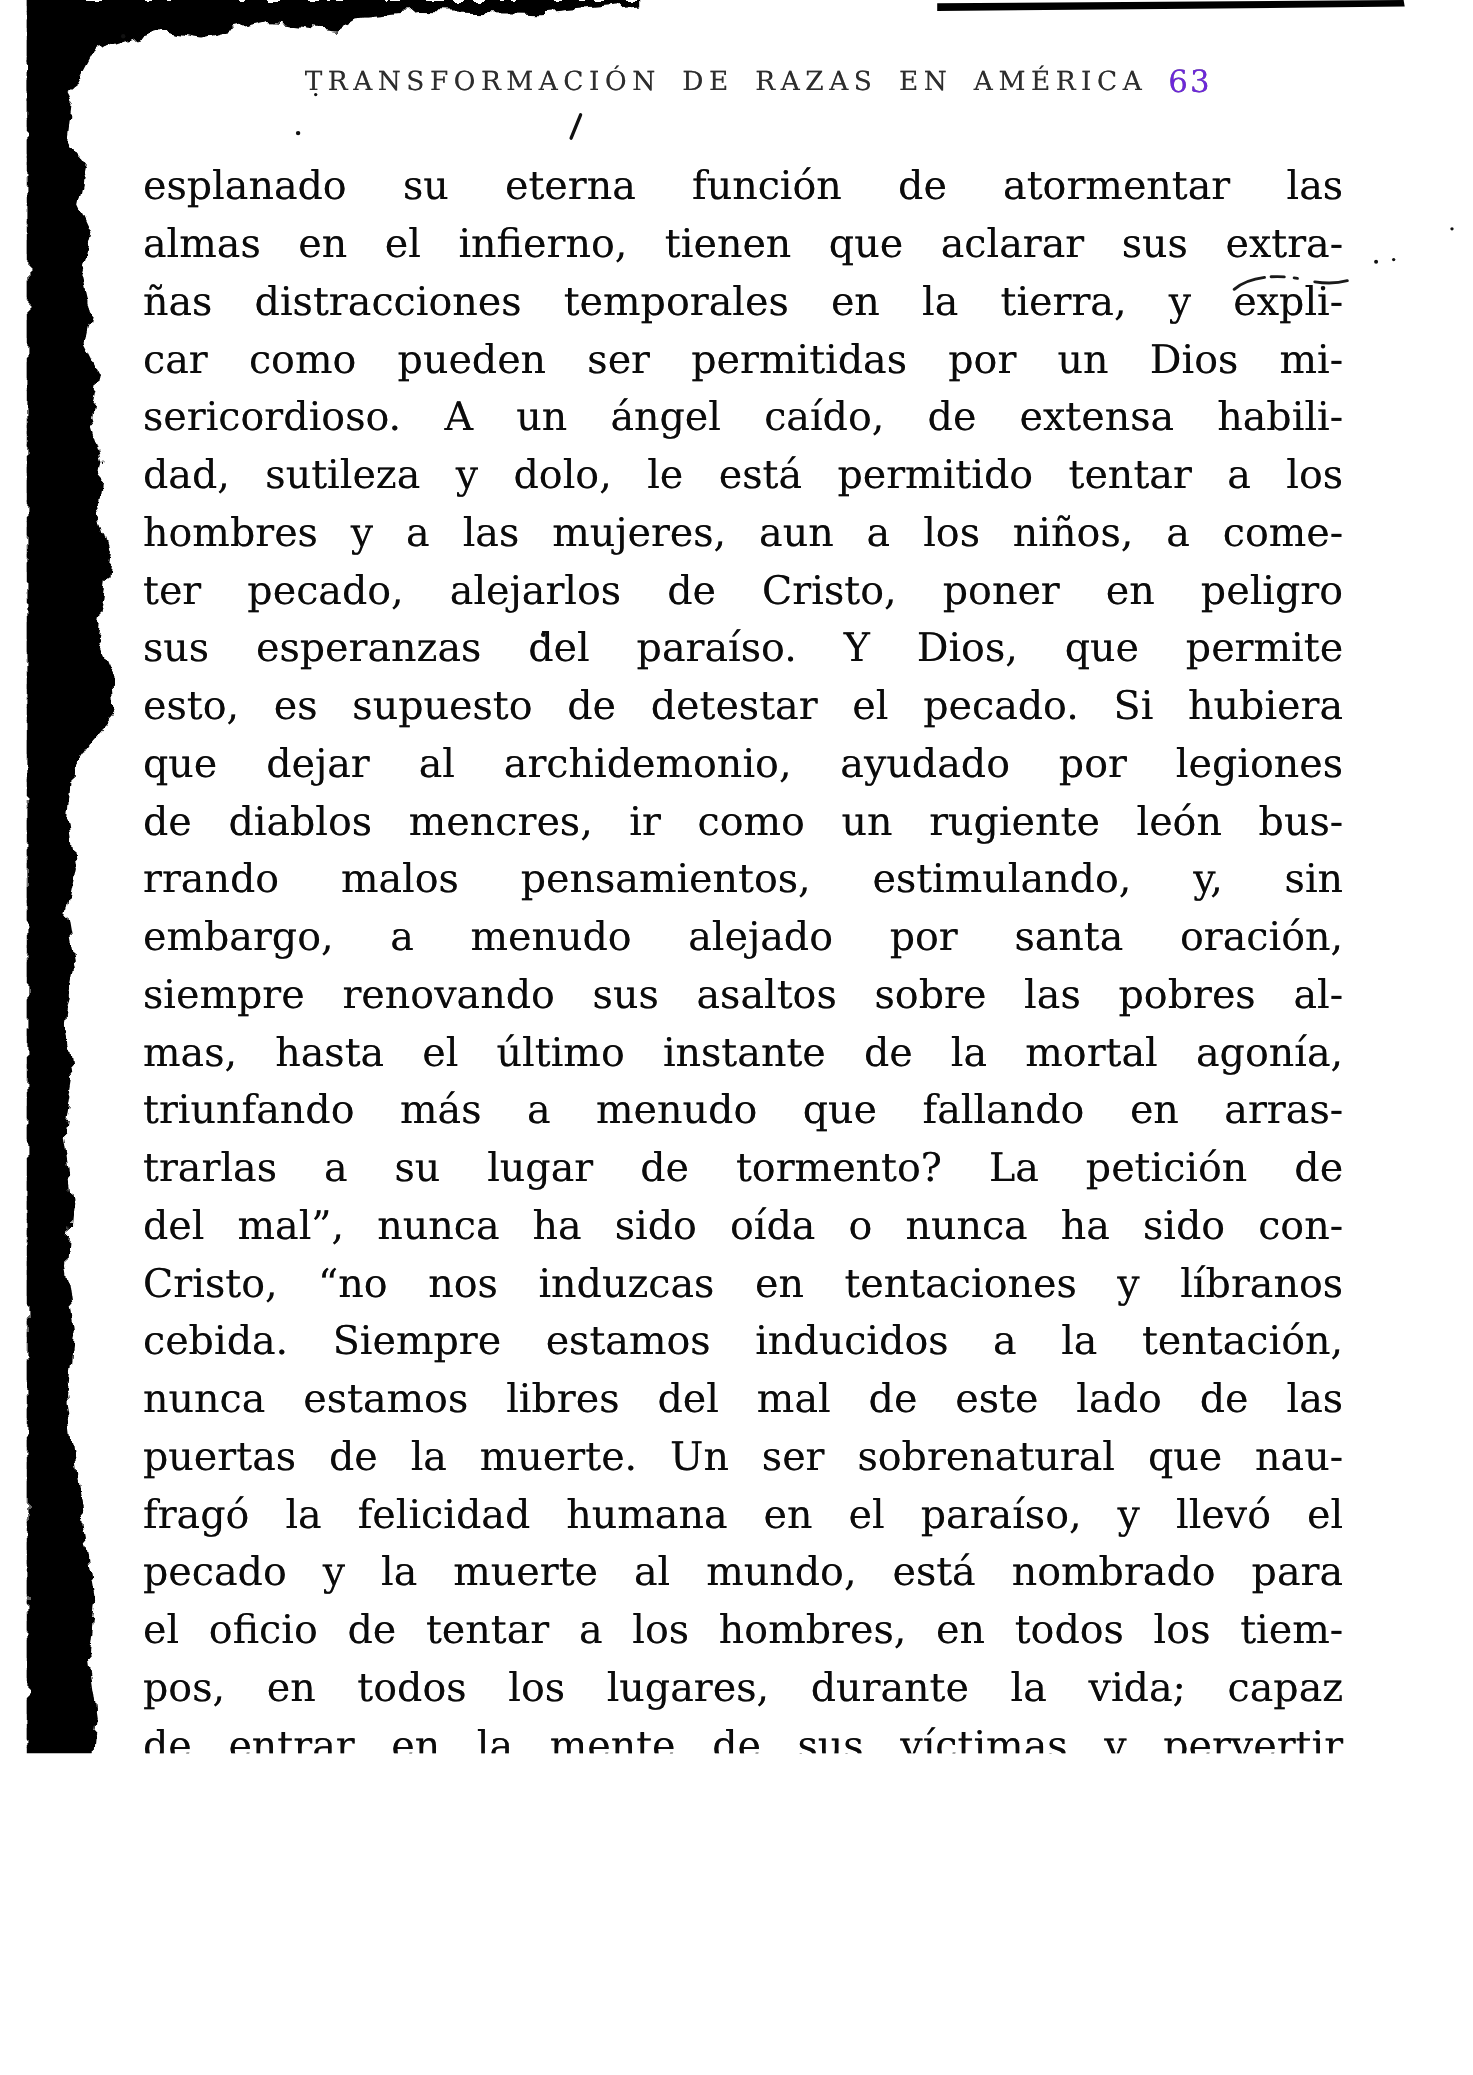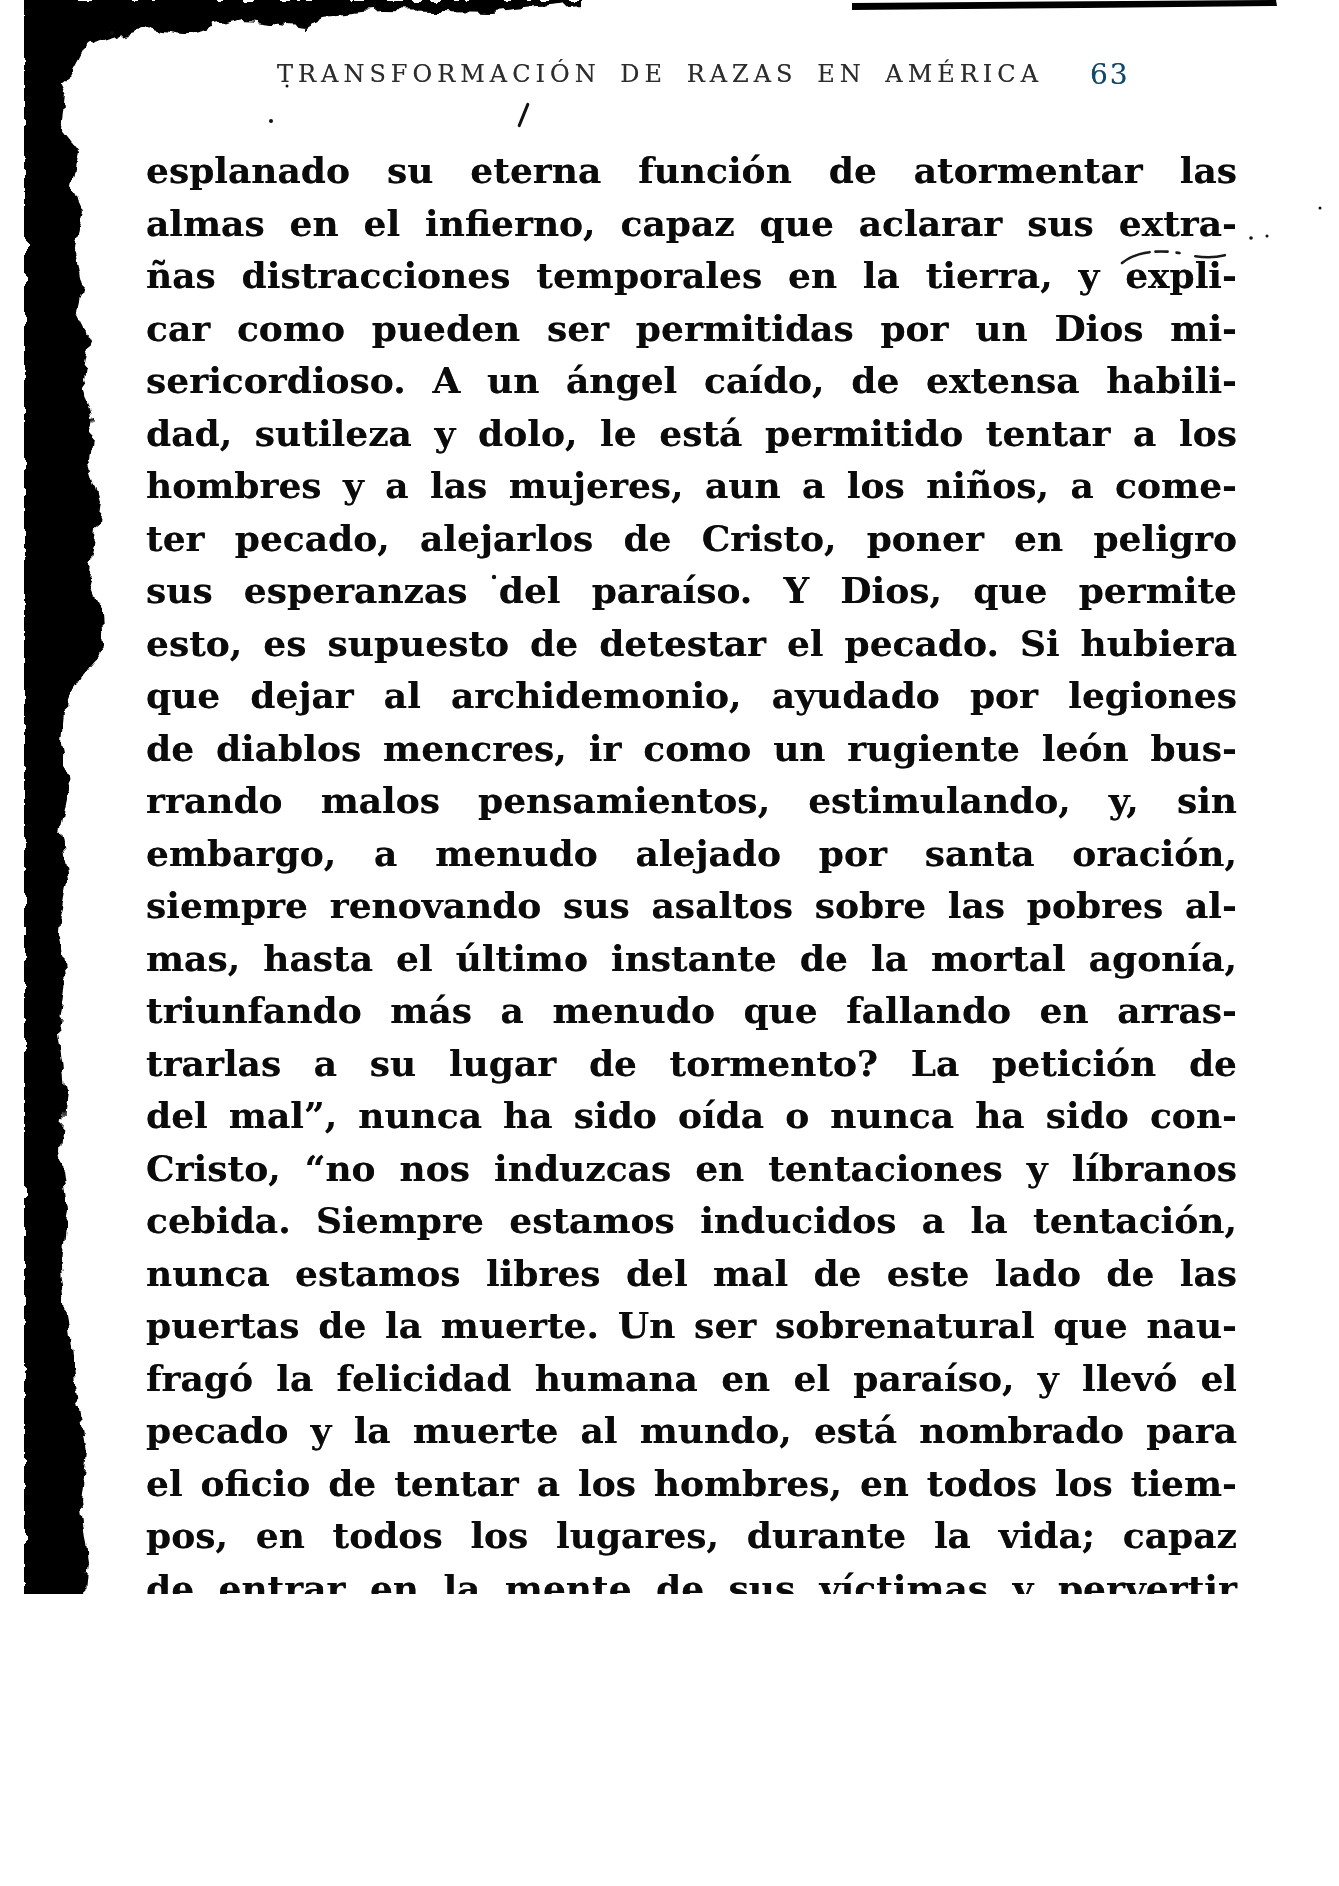--- a/index.html
+++ b/index.html
@@ -34,43 +34,42 @@
     letter-spacing: 5px;
     word-spacing: 7px;
     color: #2d2d2d;
     text-align: justify;
     text-align-last: justify;
     white-space: nowrap;
     text-shadow: 0 0 0.6px rgba(40,40,40,0.6);
   }
   .page-number {
     position: absolute;
-    left: 1066px;
+    left: 1038px;
     top: 58px;
     font-size: 28px;
     letter-spacing: 2px;
-    color: #0c4a6e;
+    color: #6d28d9;
     text-shadow: 0 0 0.6px rgba(40,40,40,0.6);
   }
   .stray-slash {
     position: absolute;
     left: 498px;
     top: 102px;
     width: 3px;
     height: 26px;
     background: #111111;
     transform: rotate(22deg);
     border-radius: 2px;
   }
   .body-text {
     position: absolute;
-    left: 122px;
+    left: 106px;
     top: 144px;
     width: 1091px;
-    font-weight: bold;
   }
   .line {
     font-size: 36px;
     line-height: 52.5px;
     text-align: justify;
     text-align-last: justify;
     word-spacing: 4px;
     white-space: normal;
     text-shadow: 0 0 0.55px rgba(0,0,0,0.55);
   }
@@ -114,21 +113,21 @@
   </svg>
 
   <div class="running-title">TRANSFORMACIÓN DE RAZAS EN AMÉRICA</div>
 
   <div class="page-number">63</div>
 
   <div class="stray-slash"></div>
 
   <div class="body-text">
     <div class="line">esplanado su eterna función de atormentar las</div>
-    <div class="line">almas en el infierno, capaz que aclarar sus extra-</div>
+    <div class="line">almas en el infierno, tienen que aclarar sus extra-</div>
     <div class="line">ñas distracciones temporales en la tierra, y expli-</div>
     <div class="line">car como pueden ser permitidas por un Dios mi-</div>
     <div class="line">sericordioso. A un ángel caído, de extensa habili-</div>
     <div class="line">dad, sutileza y dolo, le está permitido tentar a los</div>
     <div class="line">hombres y a las mujeres, aun a los niños, a come-</div>
     <div class="line">ter pecado, alejarlos de Cristo, poner en peligro</div>
     <div class="line">sus esperanzas del paraíso. Y Dios, que permite</div>
     <div class="line">esto, es supuesto de detestar el pecado. Si hubiera</div>
     <div class="line">que dejar al archidemonio, ayudado por legiones</div>
     <div class="line">de diablos mencres, ir como un rugiente león bus-</div>

